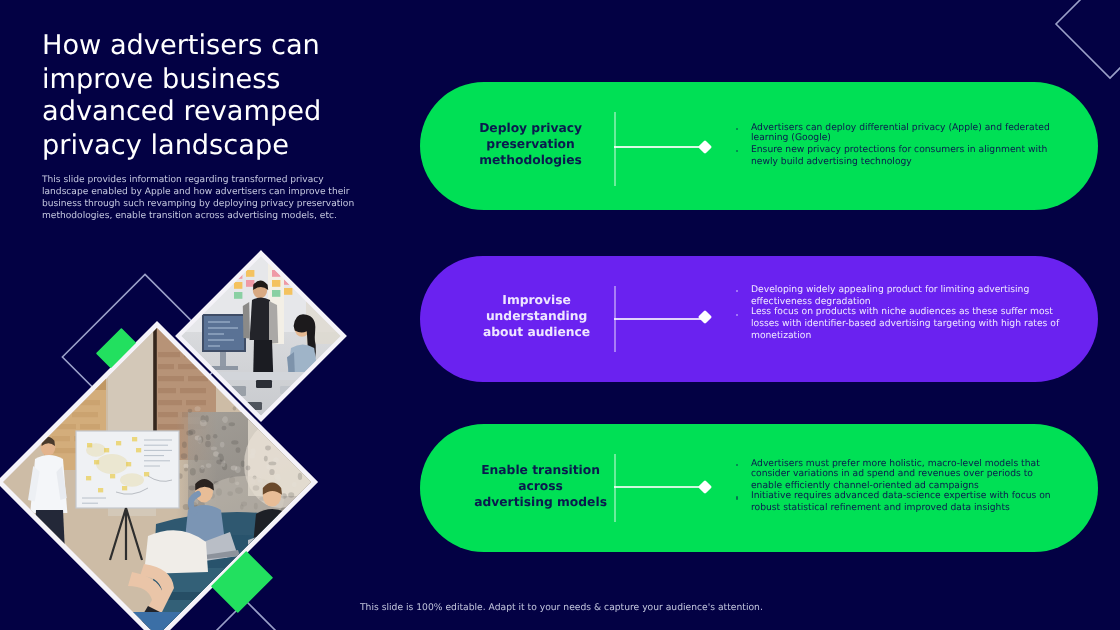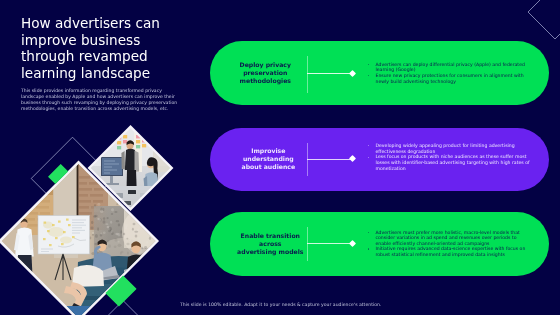--- a/index.html
+++ b/index.html
@@ -375,21 +375,21 @@
         <rect x="104" y="199" width="12" height="4" rx="0.6" fill="#b4b8be"></rect>
         <rect x="122" y="201" width="9" height="4" rx="0.6" fill="#50555d"></rect>
       </g>
       <path d="M130.5 126.6 L171.9 168 L130.5 209.4 L89.1 168 Z" fill="none" stroke="#f5f3f9" stroke-width="2.2"></path>
     </g>
 
     <rect x="49" y="168.8" width="18" height="10.5" rx="0.4" transform="rotate(-45 58 174)" fill="#22E05F"></rect>
     <rect x="108.5" y="281.5" width="25" height="19" rx="0.4" transform="rotate(-45 121 291)" fill="#22E05F"></rect>
   </svg>
 
-  <div class="title">How advertisers can improve business through revamped learning landscape</div>
+  <div class="title">How advertisers can improve business advanced revamped privacy landscape</div>
   <div class="subtitle">This slide provides information regarding transformed privacy landscape enabled by Apple and how advertisers can improve their business through such revamping by deploying privacy preservation methodologies, enable transition across advertising models, etc.</div>
 
   <div class="pill" style="top:41px;height:63.5px;background:#00E055;">
     <div class="ttl" style="color:#0A1A4E;">
         <div>
       <div>Deploy privacy</div>
       <div>preservation</div>
       <div>methodologies</div>
     </div>
       </div>

